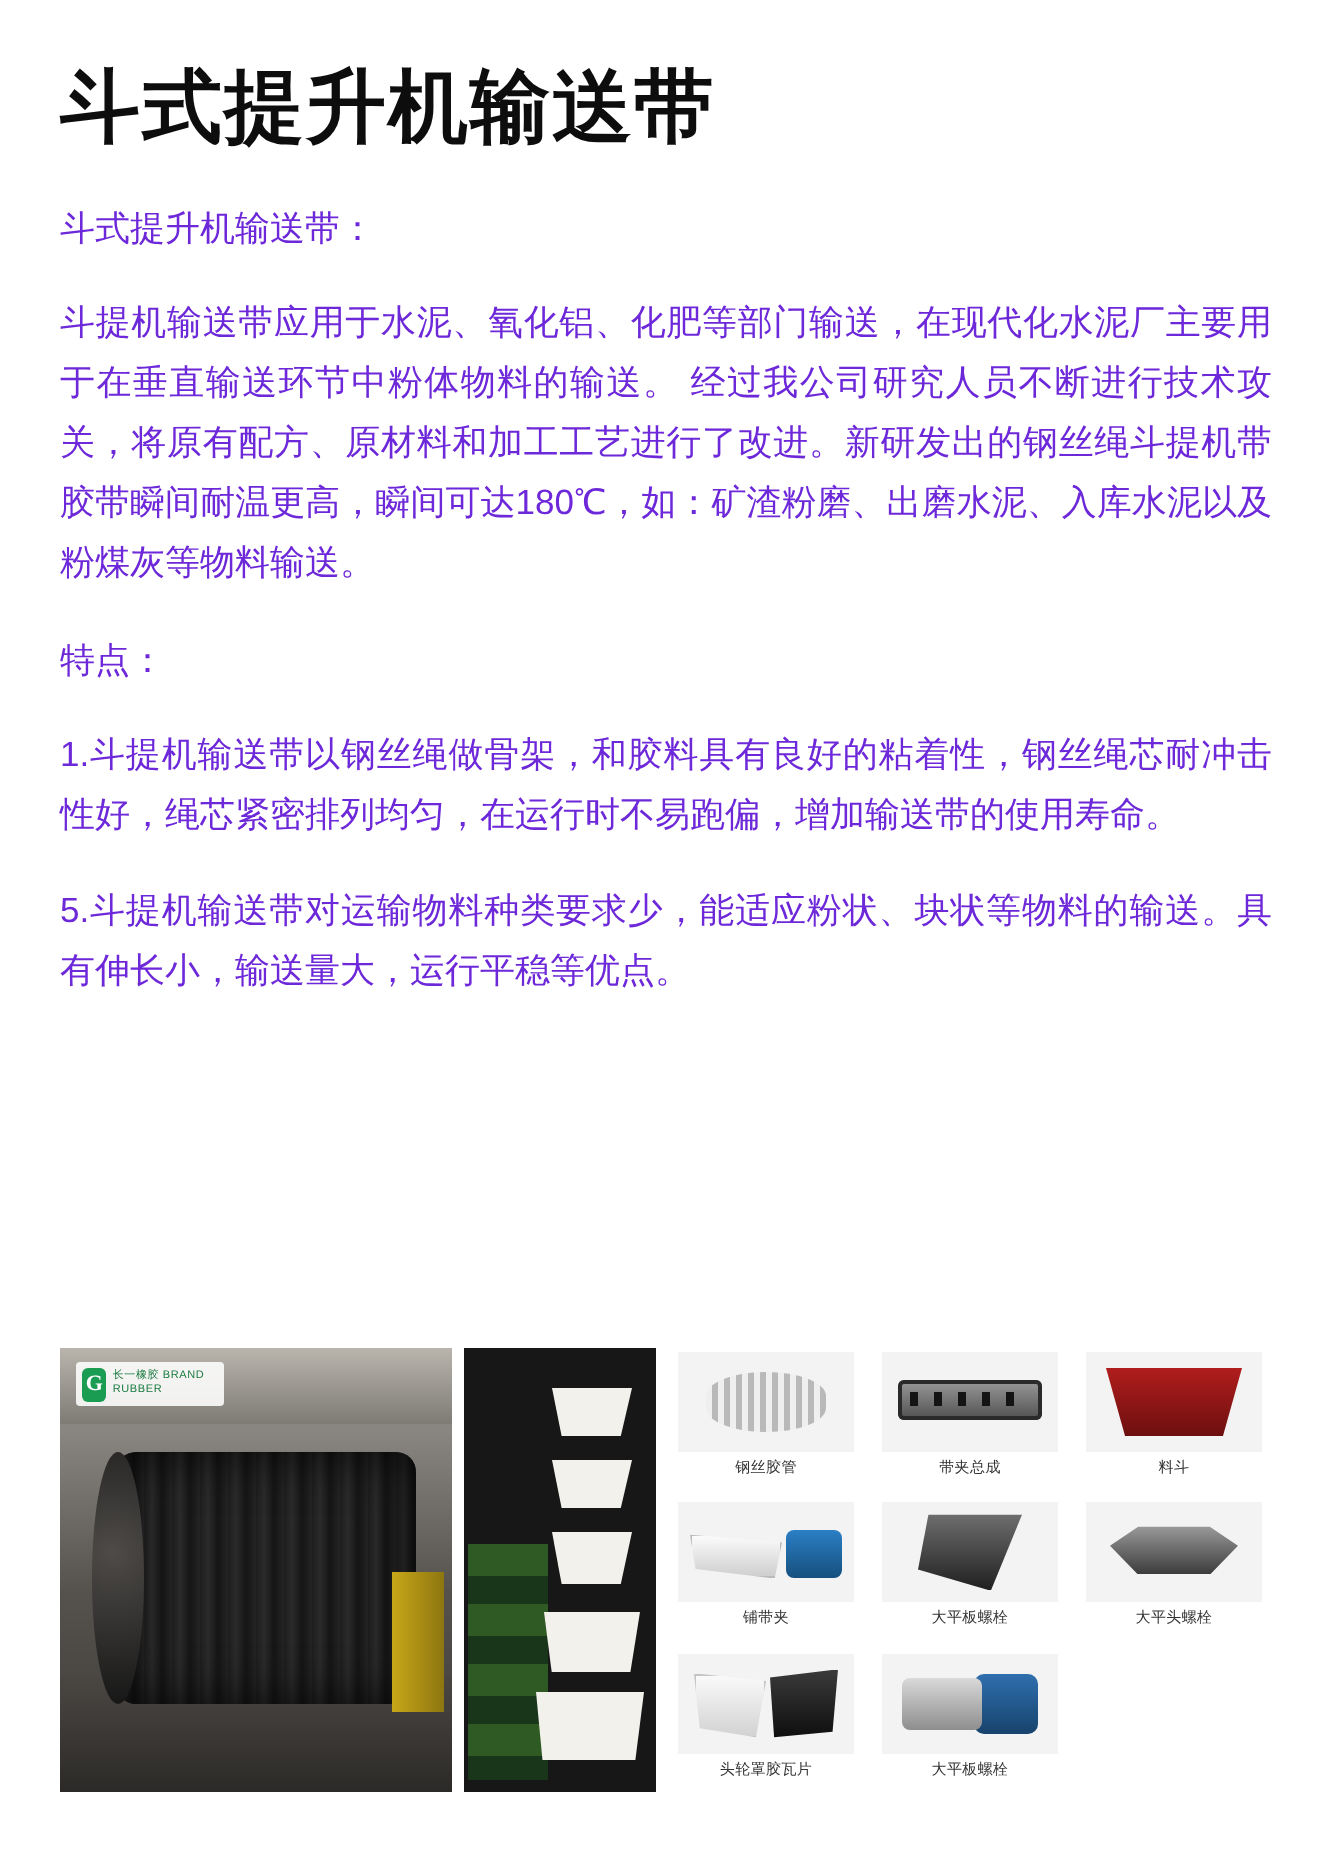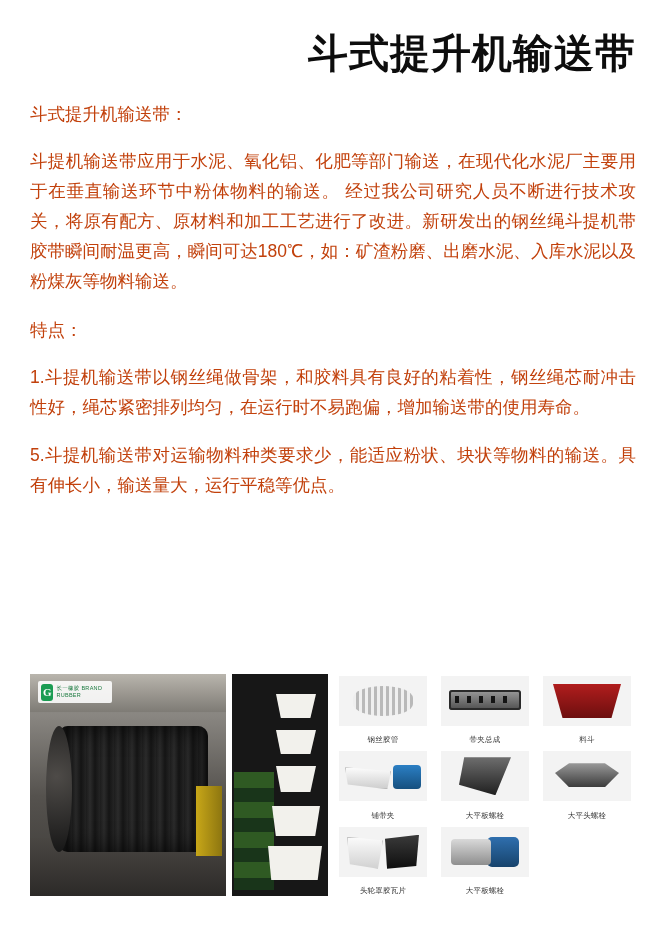--- a/index.html
+++ b/index.html
@@ -17,29 +17,29 @@
   .page {
     width: 666px;
     height: 930px;
     position: relative;
     box-sizing: border-box;
     padding: 0 30px;
   }
   .title {
     font-size: 40px;
     font-weight: bold;
-    text-align: right;
+    text-align: left;
     letter-spacing: 1px;
     margin: 26px 0 18px 0;
     color: #0d0d0d;
   }
   .body-text {
     font-size: 17.5px;
     line-height: 1.72;
-    color: #c2410c;
+    color: #6d28d9;
   }
   .para {
     margin: 0 0 18px 0;
     text-align: justify;
   }
   .para.tight {
     margin-bottom: 17px;
   }
   
   .gallery {
@@ -129,21 +129,21 @@
     display: grid;
     grid-template-columns: repeat(3, 1fr);
     grid-template-rows: repeat(3, 1fr);
     gap: 4px;
   }
   .cell {
     background: #ffffff;
     display: flex;
     flex-direction: column;
     align-items: center;
-    justify-content: space-between;
+    justify-content: flex-start;
     padding-top: 2px;
     box-sizing: border-box;
   }
   .cell .thumb {
     width: 88px;
     height: 50px;
     background: #f3f3f3;
     position: relative;
     overflow: hidden;
   }

